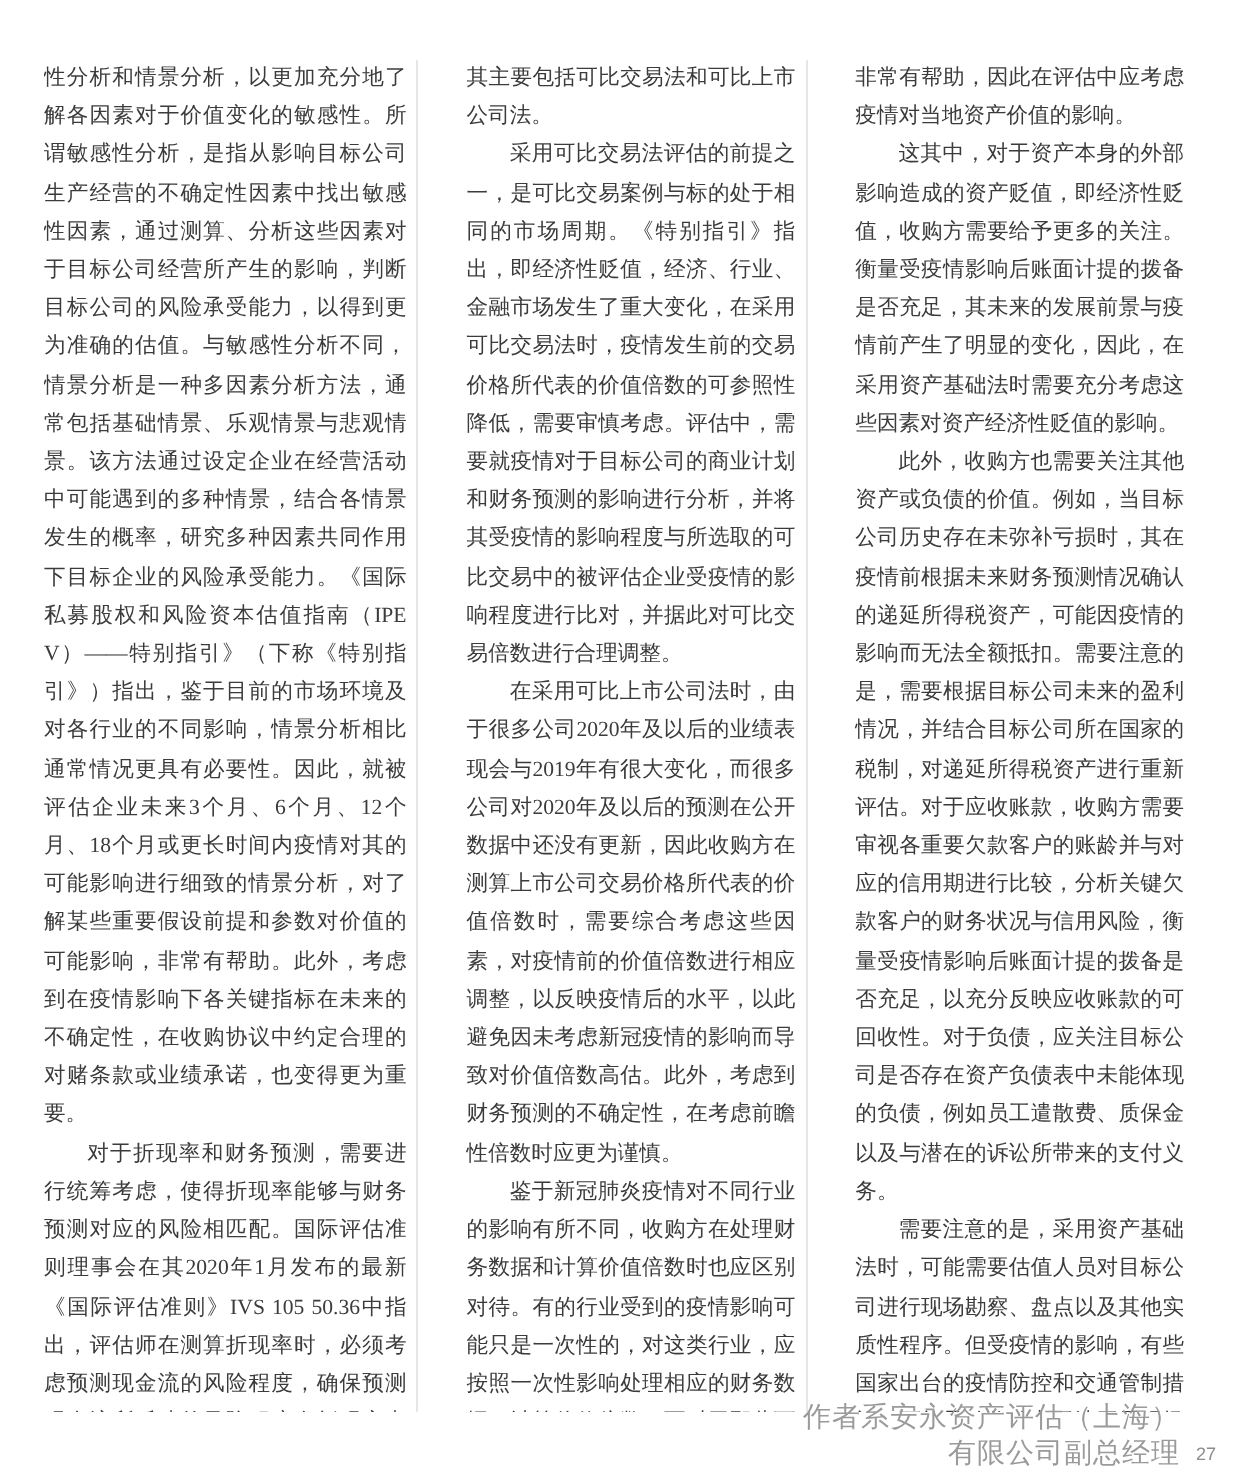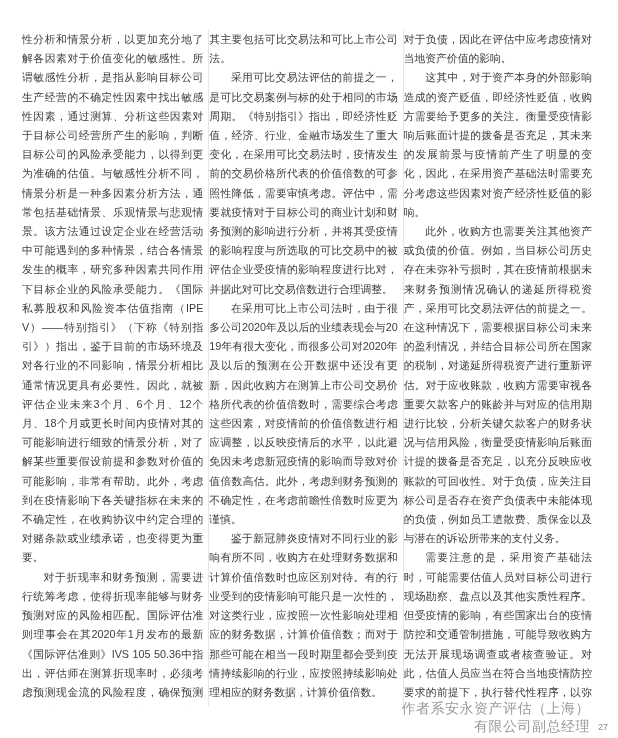--- a/index.html
+++ b/index.html
@@ -28,27 +28,28 @@
     box-sizing: border-box;
     overflow: hidden;
     color: #3b3b3b;
     font-size: 10.8px;
     line-height: 19.2px;
     text-align: justify;
   }
   .column + .column {
     border-left: 1px solid #e6e6e2;
     margin-left: 5px;
-    padding-left: 0;
+    padding-left: 24px;
     width: 190px;
   }
   .para {
     margin: 0;
     text-indent: 2em;
     word-break: break-all;
+    font-family: Liberation Serif, serif;
   }
   .para.cont {
     text-indent: 0;
   }
   .author-note {
     position: absolute;
     right: 28px;
     top: 700px;
     width: 200px;
     text-align: right;
@@ -79,23 +80,23 @@
 
     <div class="column">
       <p class="para cont">其主要包括可比交易法和可比上市公司法。</p>
       <p class="para">采用可比交易法评估的前提之一，是可比交易案例与标的处于相同的市场周期。《特别指引》指出，即经济性贬值，经济、行业、金融市场发生了重大变化，在采用可比交易法时，疫情发生前的交易价格所代表的价值倍数的可参照性降低，需要审慎考虑。评估中，需要就疫情对于目标公司的商业计划和财务预测的影响进行分析，并将其受疫情的影响程度与所选取的可比交易中的被评估企业受疫情的影响程度进行比对，并据此对可比交易倍数进行合理调整。</p>
       <p class="para">在采用可比上市公司法时，由于很多公司2020年及以后的业绩表现会与2019年有很大变化，而很多公司对2020年及以后的预测在公开数据中还没有更新，因此收购方在测算上市公司交易价格所代表的价值倍数时，需要综合考虑这些因素，对疫情前的价值倍数进行相应调整，以反映疫情后的水平，以此避免因未考虑新冠疫情的影响而导致对价值倍数高估。此外，考虑到财务预测的不确定性，在考虑前瞻性倍数时应更为谨慎。</p>
       <p class="para">鉴于新冠肺炎疫情对不同行业的影响有所不同，收购方在处理财务数据和计算价值倍数时也应区别对待。有的行业受到的疫情影响可能只是一次性的，对这类行业，应按照一次性影响处理相应的财务数据，计算价值倍数；而对于那些可能在相当一段时期里都会受到疫情持续影响的行业，应按照持续影响处理相应的财务数据，计算价值倍数。</p>
 
     </div>
 
     <div class="column">
-      <p class="para cont">对于负债，因此在评估中应考虑疫情对当地资产价值的影响。</p>
+      <p class="para cont">非常有帮助，因此在评估中应考虑疫情对当地资产价值的影响。</p>
       <p class="para">这其中，对于资产本身的外部影响造成的资产贬值，即经济性贬值，收购方需要给予更多的关注。衡量受疫情影响后账面计提的拨备是否充足，其未来的发展前景与疫情前产生了明显的变化，因此，在采用资产基础法时需要充分考虑这些因素对资产经济性贬值的影响。</p>
-      <p class="para">此外，收购方也需要关注其他资产或负债的价值。例如，当目标公司历史存在未弥补亏损时，其在疫情前根据未来财务预测情况确认的递延所得税资产，采用可比交易法评估的前提之一。在这种情况下，需要根据目标公司未来的盈利情况，并结合目标公司所在国家的税制，对递延所得税资产进行重新评估。对于应收账款，收购方需要审视各重要欠款客户的账龄并与对应的信用期进行比较，分析关键欠款客户的财务状况与信用风险，衡量受疫情影响后账面计提的拨备是否充足，以充分反映应收账款的可回收性。对于负债，应关注目标公司是否存在资产负债表中未能体现的负债，例如员工遣散费、质保金以及与潜在的诉讼所带来的支付义务。</p>
+      <p class="para">此外，收购方也需要关注其他资产或负债的价值。例如，当目标公司历史存在未弥补亏损时，其在疫情前根据未来财务预测情况确认的递延所得税资产，可能因疫情的影响而无法全额抵扣。需要注意的是，需要根据目标公司未来的盈利情况，并结合目标公司所在国家的税制，对递延所得税资产进行重新评估。对于应收账款，收购方需要审视各重要欠款客户的账龄并与对应的信用期进行比较，分析关键欠款客户的财务状况与信用风险，衡量受疫情影响后账面计提的拨备是否充足，以充分反映应收账款的可回收性。对于负债，应关注目标公司是否存在资产负债表中未能体现的负债，例如员工遣散费、质保金以及与潜在的诉讼所带来的支付义务。</p>
       <p class="para">
         <span>需要注意的是，采用资产基础法时，可能需要估值人员对目标公司进行现场勘察、盘点以及其他实质性程序。但受疫情的影响，有些国家出台的疫情防控和交通管制措施，可能导致收购方无法开展现场调查或者核查验证。对此，估值人员应当在符合当地疫情防控要求的前提下，执行替代性程序，以弥补未能进行的现场工作，并判断由此给估值结果带来的影响。</span>
       </p>
     </div>
 
   </div>
 
   <div class="author-note">作者系安永资产评估（上海）有限公司副总经理</div>
 
   <div class="page-number">27</div>

